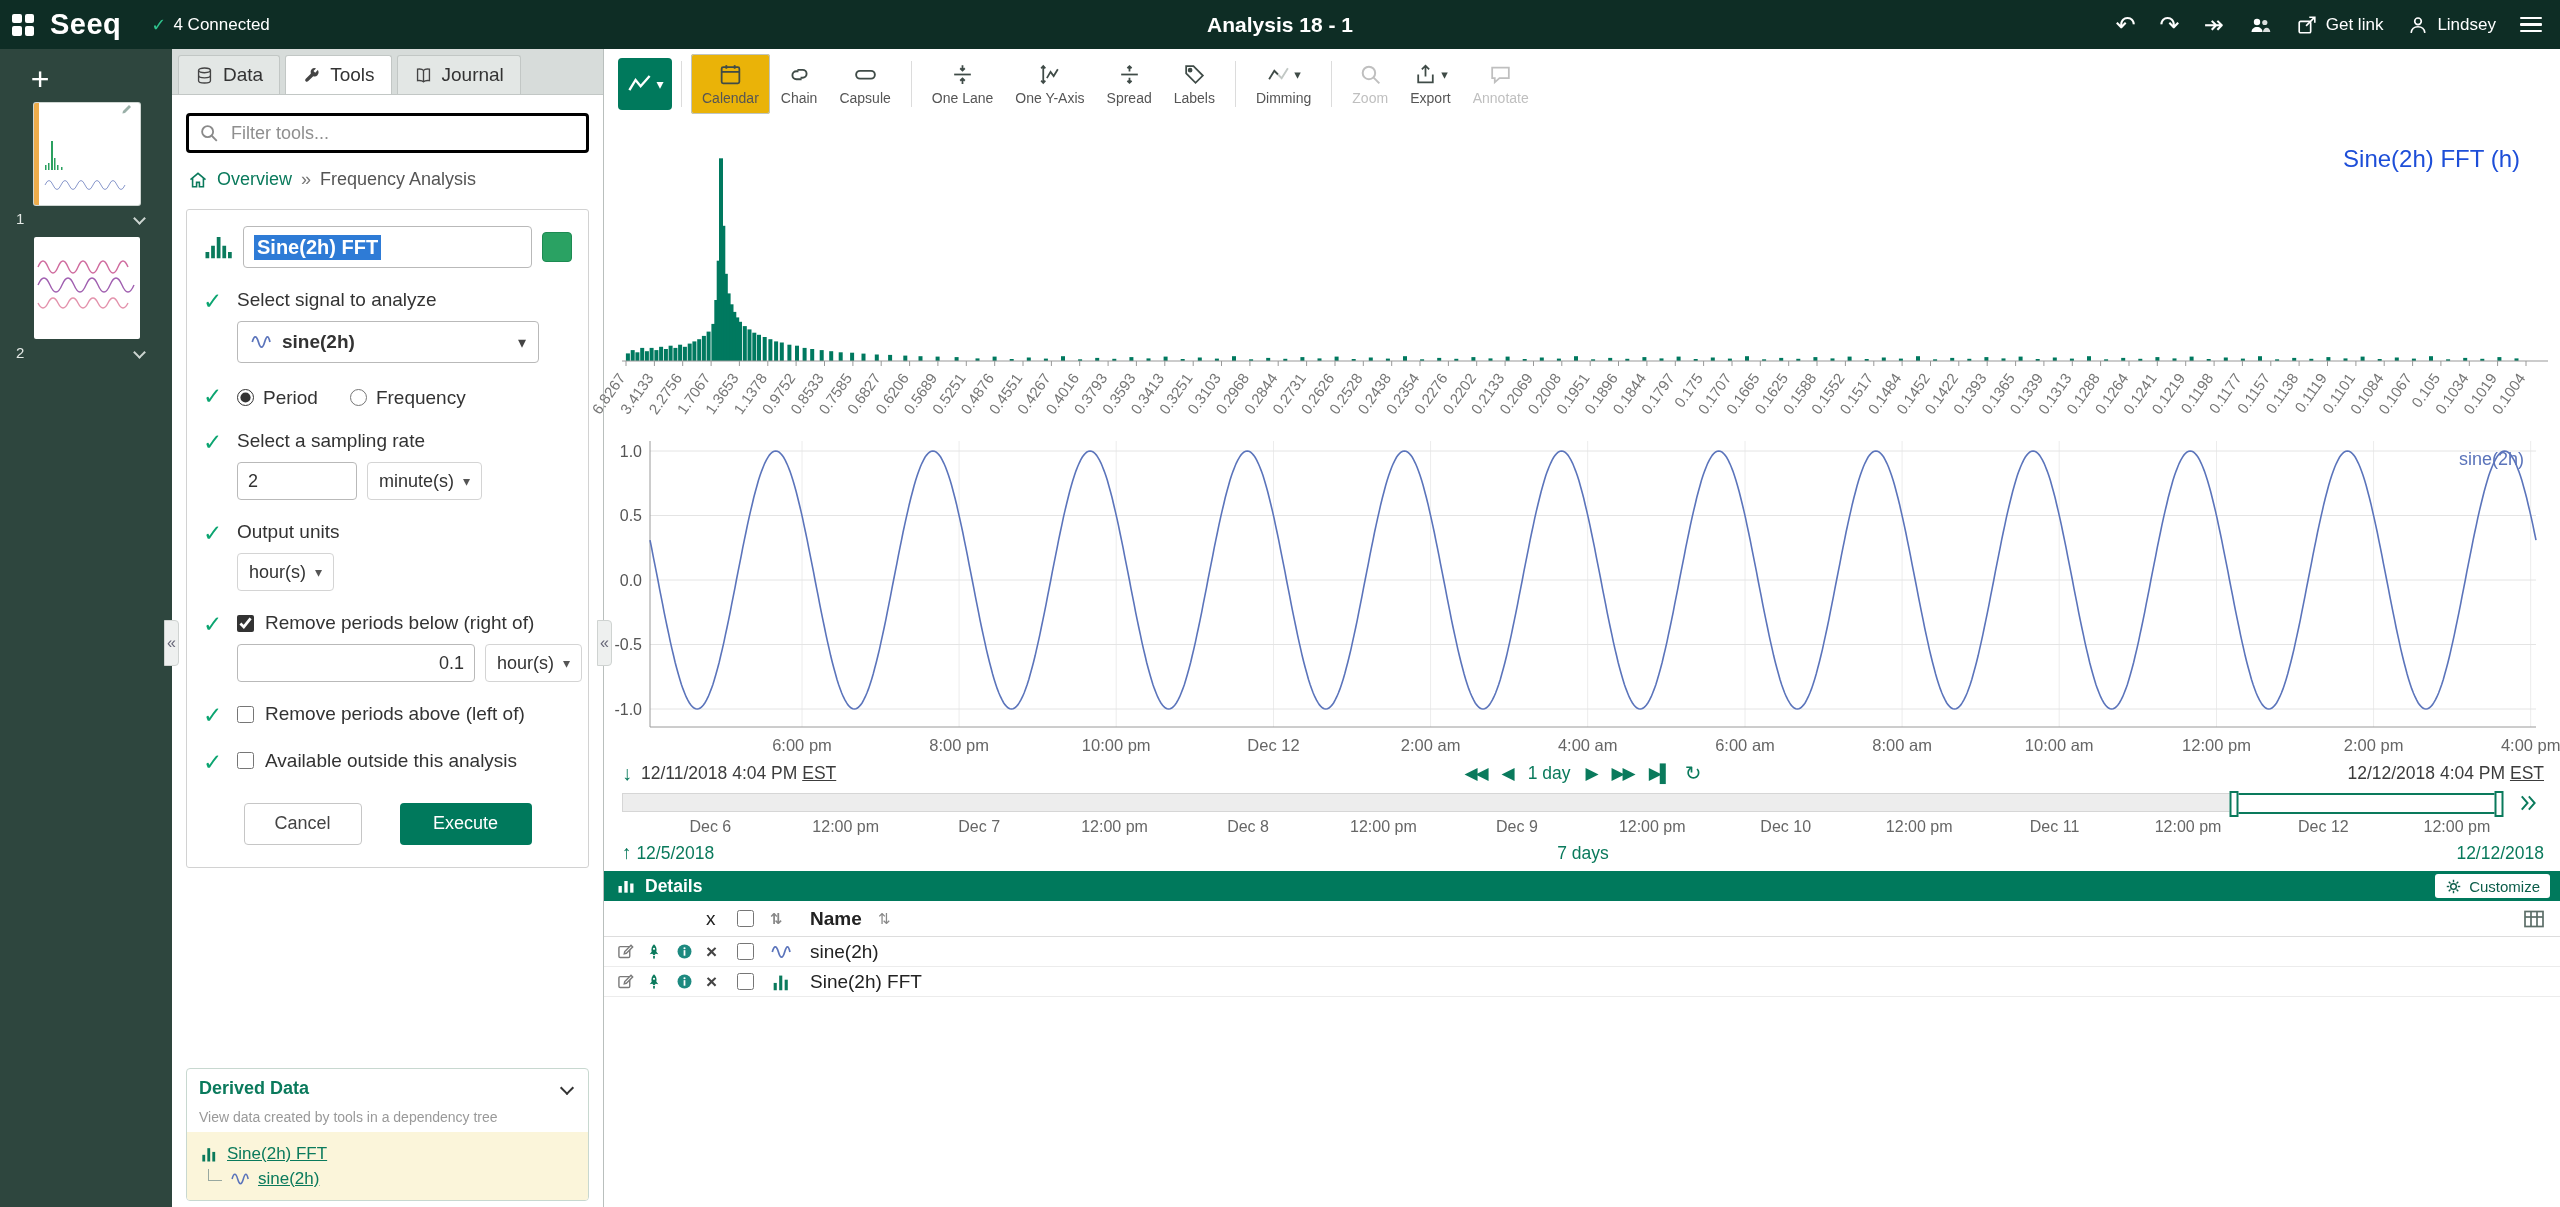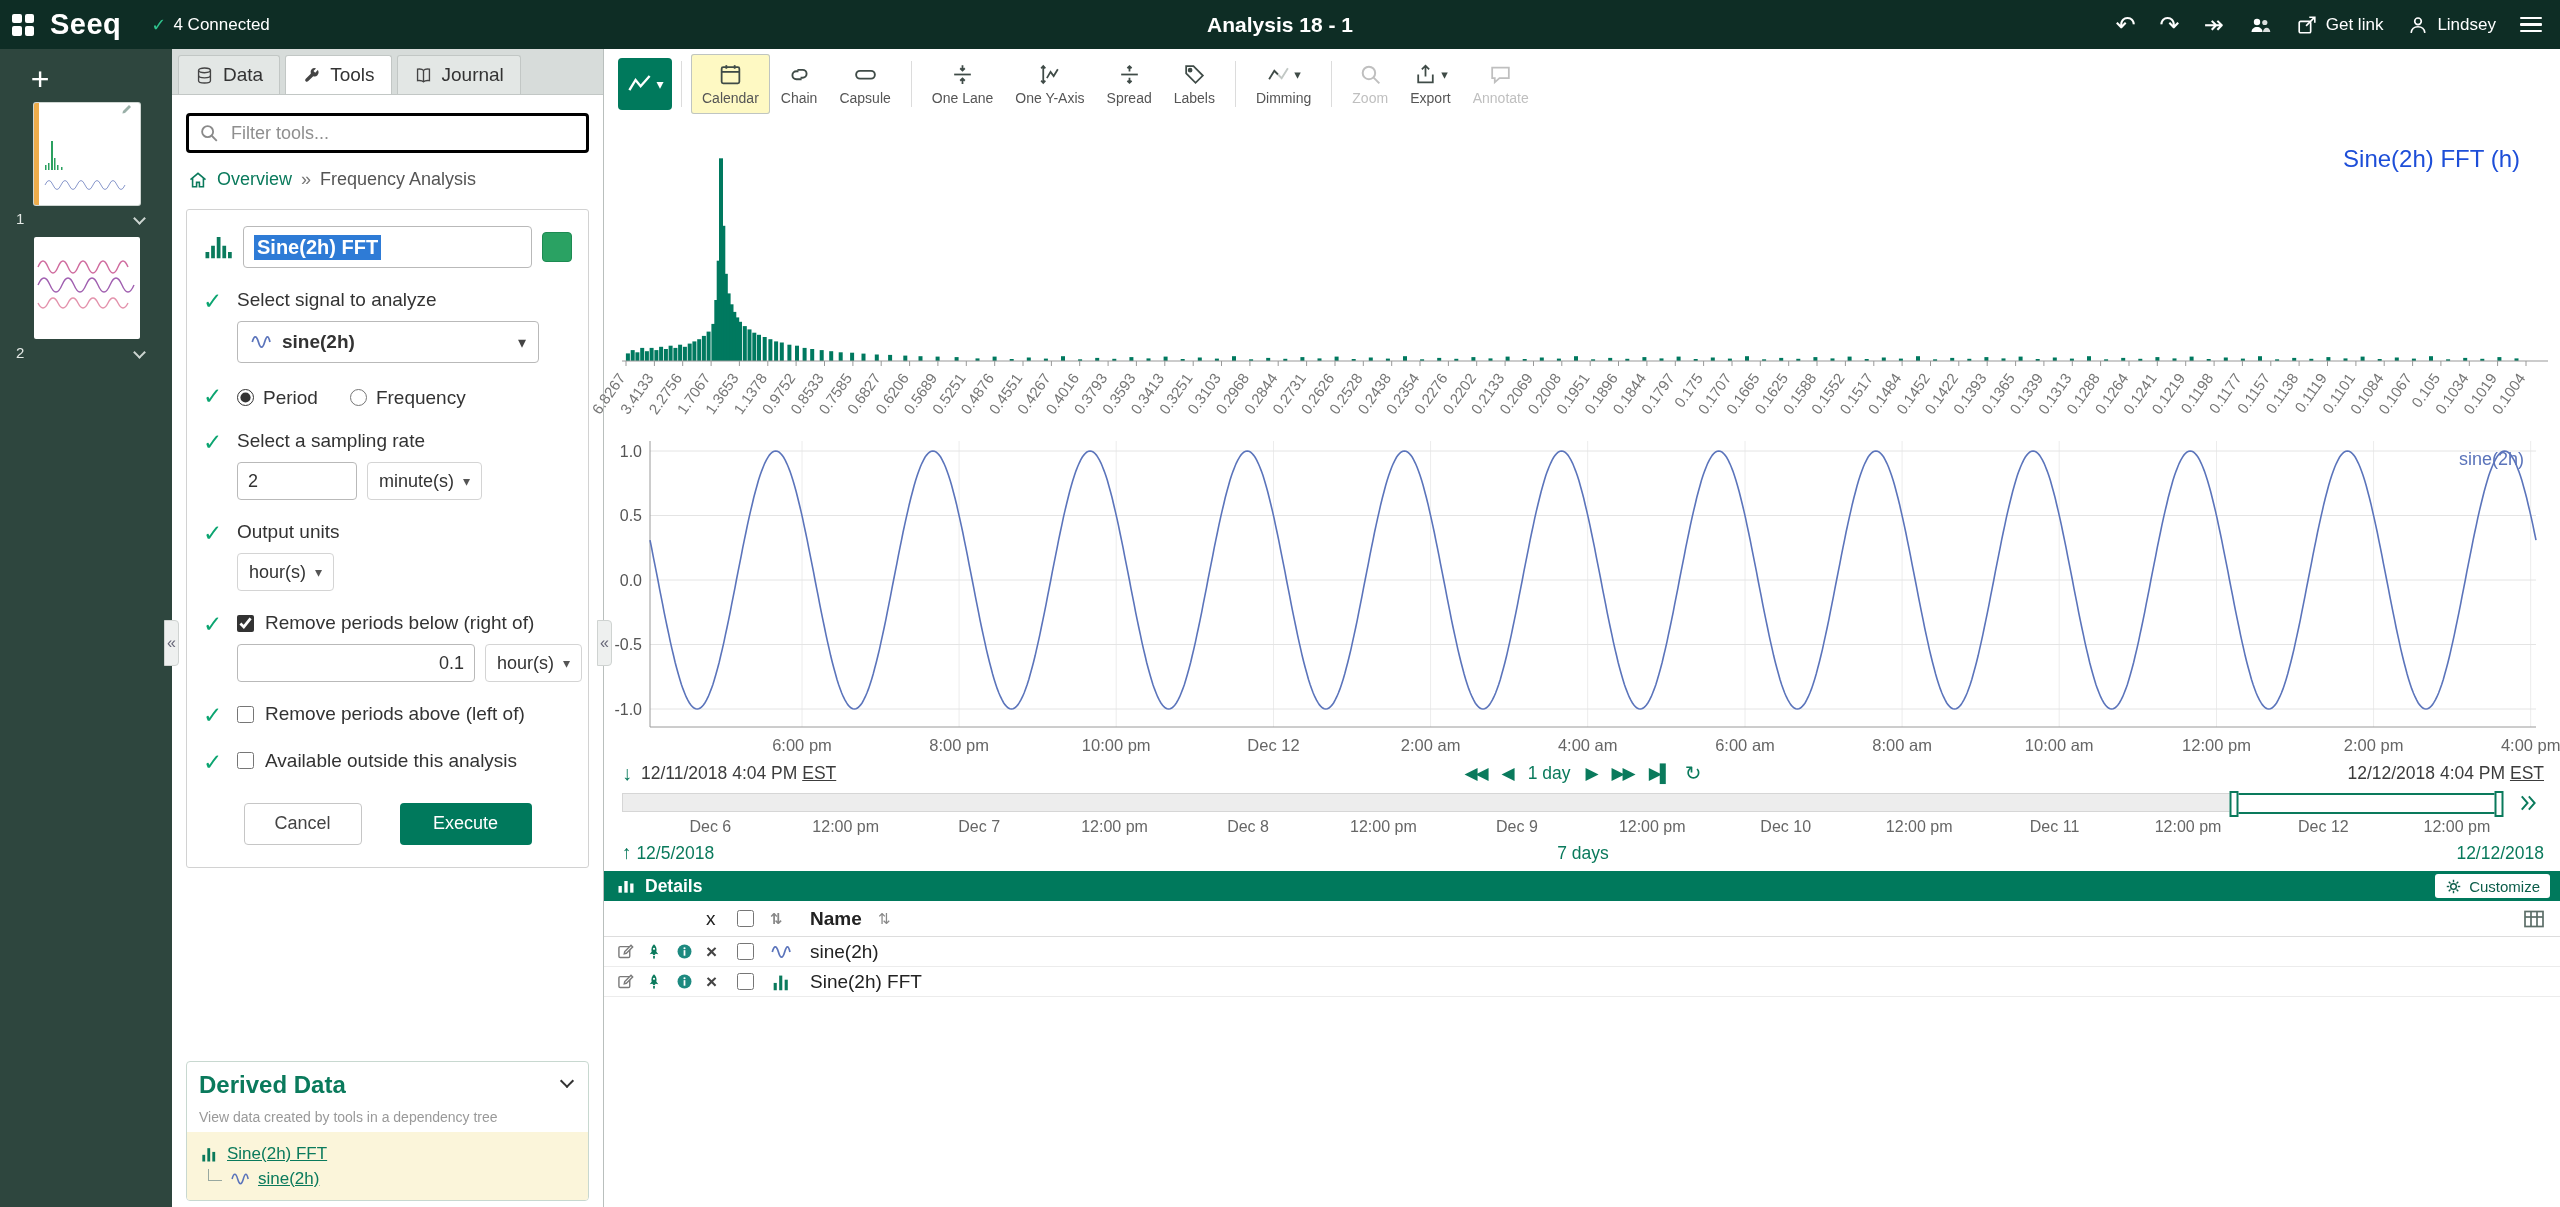--- a/index.html
+++ b/index.html
@@ -70,42 +70,42 @@
   .text-input { height:38px; border:1px solid #b9b9b9; border-radius:4px; padding:0 10px; font-size:18px; color:#333; }
   .unit-btn { border:1px solid #d4d4d4; background:#fff; border-radius:4px; height:38px; padding:0 11px; display:inline-flex; align-items:center; gap:9px; font-size:18px; color:#333; cursor:pointer; }
   .unit-btn .caret { font-size:14px; color:#555; }
   .check-row { display:flex; gap:11px; align-items:center; font-size:19px; color:#333; cursor:pointer; }
   .btn-row { display:flex; justify-content:center; gap:38px; margin-top:28px; }
   .btn-cancel { width:118px; height:42px; background:#fff; border:1px solid #c6c6c6; border-radius:4px; font-size:18px; color:#444; cursor:pointer; font-family:inherit; }
   .btn-execute { width:132px; height:42px; background:#00795c; border:none; border-radius:4px; font-size:18px; color:#fff; cursor:pointer; font-family:inherit; }
 
   .derived { position:absolute; left:14px; right:14px; bottom:6px; border:1px solid #c8d8d0; border-radius:4px; overflow:hidden; background:#fff; }
   .dd-head { padding:9px 12px 7px; position:relative; }
-  .dd-title { color:#0a7a5c; font-size:24px; font-weight:bold; }
+  .dd-title { color:#0a7a5c; font-size:18px; font-weight:bold; }
   .dd-sub { color:#999; font-size:14px; margin-top:10px; }
   .dd-chevron { position:absolute; right:16px; top:14px; width:10px; height:10px; border-right:2px solid #333; border-bottom:2px solid #333; transform:rotate(45deg); cursor:pointer; }
   .dd-items { background:#fbf5da; padding:7px 12px 11px; }
   .dd-item { display:flex; align-items:center; gap:8px; font-size:17px; margin-top:5px; }
   .dd-link { color:#0a7a5c; text-decoration:underline; cursor:pointer; }
   .elbow { width:14px; height:12px; border-left:1.5px solid #98a8a0; border-bottom:1.5px solid #98a8a0; margin:0 0 8px 9px; }
 
   .collapse-h { position:absolute; top:620px; width:15px; height:46px; background:#eef0ef; border:1px solid #cfd3d1; color:#667; display:flex; align-items:center; justify-content:center; font-size:16px; z-index:25; border-radius:0 4px 4px 0; cursor:pointer; }
 
   
   .main { position:absolute; left:604px; right:0; top:49px; bottom:0; background:#fff; }
   .toolbar { position:absolute; top:0; left:0; right:0; height:70px; display:flex; align-items:center; padding-left:14px; }
   .view-btn { width:54px; height:52px; background:#00795c; border-radius:4px; display:flex; align-items:center; justify-content:center; gap:3px; cursor:pointer; flex-shrink:0; }
   .view-btn .caret { color:#fff; font-size:14px; }
   .tb-sep { width:1px; height:46px; background:#dcdcdc; margin:0 9px; }
   .tb-item { display:flex; flex-direction:column; align-items:center; justify-content:center; gap:3px; padding:4px 11px; min-width:58px; height:60px; border-radius:3px; color:#3f4b47; cursor:pointer; }
   .t-ico-row { display:flex; align-items:center; gap:3px; }
   .tb-item svg { width:25px; height:25px; }
   .tb-item .lbl { font-size:14px; color:#555; white-space:nowrap; }
   .tb-item .caret { font-size:13px; color:#3f4b47; }
-  .tb-item.pressed { background:#fef9c3; box-shadow:inset 0 0 0 1px #bfc5c2; }
+  .tb-item.pressed { background:#eab308; box-shadow:inset 0 0 0 1px #bfc5c2; }
   .tb-item.disabled { color:#bfbfbf; cursor:default; }
   .tb-item.disabled .lbl, .tb-item.disabled .caret { color:#bfbfbf; }
 
   #fft-plot { position:absolute; top:74px; left:18px; right:12px; height:312px; }
   #fft-label { position:absolute; top:96px; right:40px; color:#1d4ed8; font-size:24px; }
   #sine-plot { position:absolute; top:384px; left:0; right:12px; height:330px; }
   #sine-label { position:absolute; top:400px; right:36px; color:#5b74bb; font-size:18px; }
   #fft-plot svg, #sine-plot svg { overflow:visible; }
 
   .range-row { position:absolute; top:708px; left:18px; right:16px; height:32px; display:flex; align-items:center; font-size:17.5px; color:#3c3c3c; }

